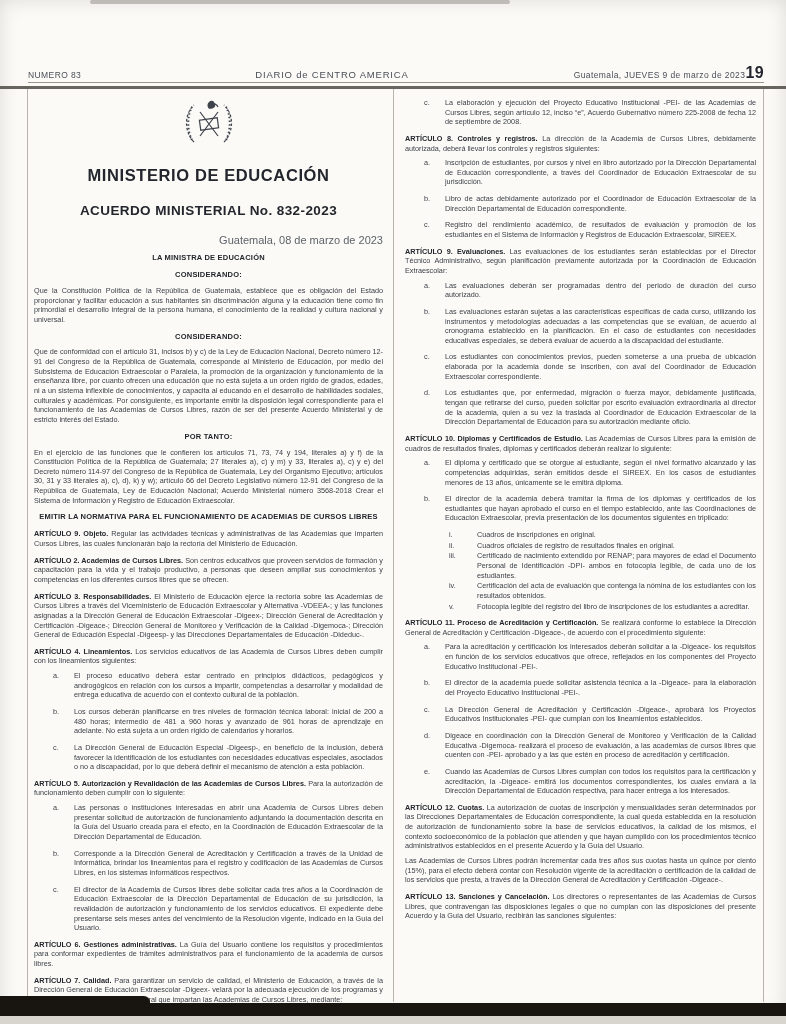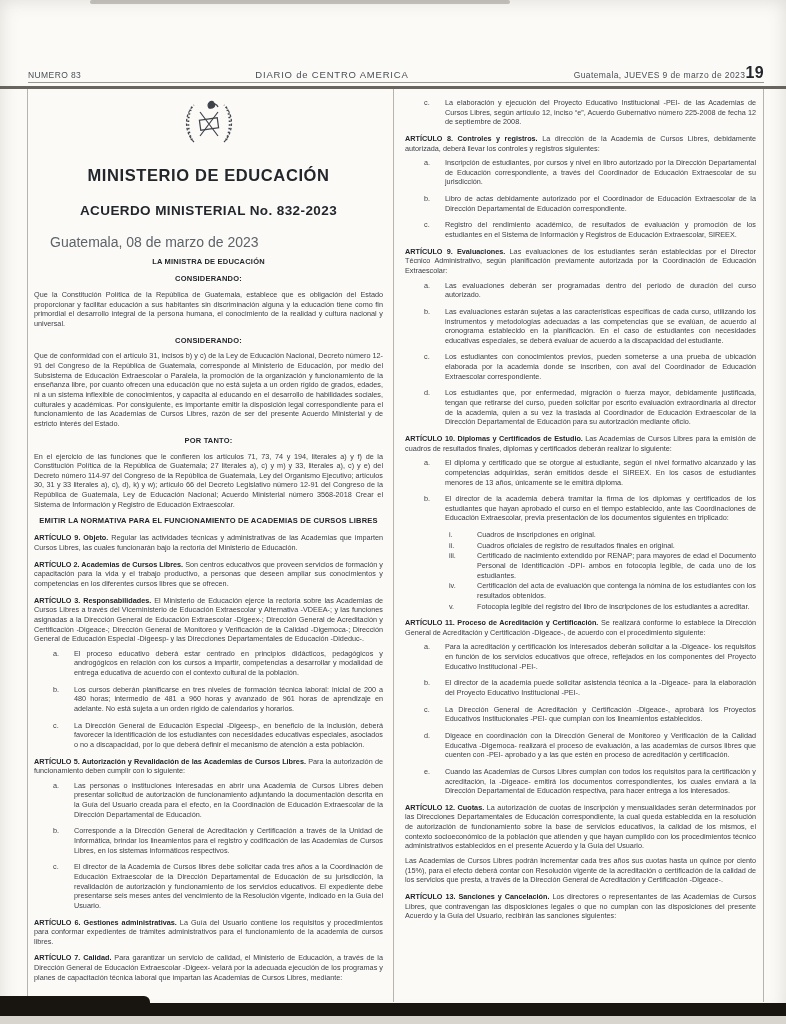--- a/index.html
+++ b/index.html
@@ -28,21 +28,21 @@
   .col{box-sizing:border-box;}
   .col.left{width:365px; padding:0 10px 0 6px;}
   .col.right{width:369px; padding:6px 6px 0 12px;}
   
   .emblem{width:100%; text-align:center; margin:4px 0 6px;}
   .ministry{font-size:16.5px; font-weight:bold; letter-spacing:.6px; text-align:center;
             color:#23262d; margin:10px 0 0;}
   .accord{font-size:13.5px; font-weight:bold; letter-spacing:.4px; text-align:center;
           color:#23262d; margin:18px 0 8px;}
   .placedate{font-size:9.5px; color:#5d6artifact36b;}
-  .placedate{font-size:14px; color:#5d636b; margin:16px 16px 2px; text-align:left;}
+  .placedate{font-size:11px; color:#5d636b; margin:16px 0 2px; text-align:right;}
   
   .blocks{font-size:7.25px; line-height:1.33; text-align:justify;}
   .blk{margin:0 0 5px;}
   .blk.heading{text-align:center; font-weight:bold; font-size:7.5px; color:#23262d;
                margin:7px 0 6px; letter-spacing:.2px;}
   .blk.para strong, .blk.article strong{color:#23262d;}
   .blk.article{margin-top:7px;}
   .blk.item{position:relative; padding-left:40px; margin:0 0 7px;}
   .blk.item .marker{position:absolute; left:19px;}
   .blk.subitem{position:relative; padding-left:72px; margin:0 0 1px;}
@@ -97,20 +97,21 @@
           <div class="blk heading">CONSIDERANDO:</div>
           <div class="blk para">Que la Constitución Política de la República de Guatemala, establece que es obligación del Estado proporcionar y facilitar educación a sus habitantes sin discriminación alguna y la educación tiene como fin primordial el desarrollo integral de la persona humana, el conocimiento de la realidad y cultura nacional y universal.</div>
           <div class="blk heading">CONSIDERANDO:</div>
           <div class="blk para">Que de conformidad con el artículo 31, incisos b) y c) de la Ley de Educación Nacional, Decreto número 12-91 del Congreso de la República de Guatemala, corresponde al Ministerio de Educación, por medio del Subsistema de Educación Extraescolar o Paralela, la promoción de la organización y funcionamiento de la enseñanza libre, por cuanto ofrecen una educación que no está sujeta a un orden rígido de grados, edades, ni a un sistema inflexible de conocimientos, y capacita al educando en el desarrollo de habilidades sociales, culturales y académicas. Por consiguiente, es importante emitir la disposición legal correspondiente para el funcionamiento de las Academias de Cursos Libres, razón de ser del presente Acuerdo Ministerial y de estricto interés del Estado.</div>
           <div class="blk heading">POR TANTO:</div>
           <div class="blk para">En el ejercicio de las funciones que le confieren los artículos 71, 73, 74 y 194, literales a) y f) de la Constitución Política de la República de Guatemala; 27 literales a), c) y m) y 33, literales a), c) y e) del Decreto número 114-97 del Congreso de la República de Guatemala, Ley del Organismo Ejecutivo; artículos 30, 31 y 33 literales a), c), d), k) y w); artículo 66 del Decreto Legislativo número 12-91 del Congreso de la República de Guatemala, Ley de Educación Nacional; Acuerdo Ministerial número 3568-2018 Crear el Sistema de Información y Registro de Educación Extraescolar.</div>
           <div class="blk heading">EMITIR LA NORMATIVA PARA EL FUNCIONAMIENTO DE ACADEMIAS DE CURSOS LIBRES</div>
           <div class="blk article"><strong>ARTÍCULO 9. Objeto. </strong>Regular las actividades técnicas y administrativas de las Academias que imparten Cursos Libres, las cuales funcionarán bajo la rectoría del Ministerio de Educación.</div>
           <div class="blk article"><strong>ARTÍCULO 2. Academias de Cursos Libres. </strong>Son centros educativos que proveen servicios de formación y capacitación para la vida y el trabajo productivo, a personas que deseen ampliar sus conocimientos y competencias en los diferentes cursos libres que se ofrecen.</div>
           <div class="blk article"><strong>ARTÍCULO 3. Responsabilidades. </strong>El Ministerio de Educación ejerce la rectoría sobre las Academias de Cursos Libres a través del Viceministerio de Educación Extraescolar y Alternativa -VDEEA-; y las funciones asignadas a la Dirección General de Educación Extraescolar -Digeex-; Dirección General de Acreditación y Certificación -Digeace-; Dirección General de Monitoreo y Verificación de la Calidad -Digemoca-; Dirección General de Educación Especial -Digeesp- y las Direcciones Departamentales de Educación -Dideduc-.</div>
+          <div class="blk article"><strong>ARTÍCULO 4. Lineamientos. </strong>Los servicios educativos de las Academia de Cursos Libres deben cumplir con los lineamientos siguientes:</div>
           <div class="blk item"><span class="marker">a.</span>El proceso educativo deberá estar centrado en principios didácticos, pedagógicos y androgógicos en relación con los cursos a impartir, competencias a desarrollar y modalidad de entrega educativa de acuerdo con el contexto cultural de la población.</div>
           <div class="blk item"><span class="marker">b.</span>Los cursos deberán planificarse en tres niveles de formación técnica laboral: inicial de 200 a 480 horas; intermedio de 481 a 960 horas y avanzado de 961 horas de aprendizaje en adelante. No está sujeta a un orden rígido de calendarios y horarios.</div>
           <div class="blk item"><span class="marker">c.</span>La Dirección General de Educación Especial -Digeesp-, en beneficio de la inclusión, deberá favorecer la identificación de los estudiantes con necesidades educativas especiales, asociados o no a discapacidad, por lo que deberá definir el mecanismo de atención a esta población.</div>
           <div class="blk article"><strong>ARTÍCULO 5. Autorización y Revalidación de las Academias de Cursos Libres. </strong>Para la autorización de funcionamiento deben cumplir con lo siguiente:</div>
           <div class="blk item"><span class="marker">a.</span>Las personas o instituciones interesadas en abrir una Academia de Cursos Libres deben presentar solicitud de autorización de funcionamiento adjuntando la documentación descrita en la Guía del Usuario creada para el efecto, en la Coordinación de Educación Extraescolar de la Dirección Departamental de Educación.</div>
           <div class="blk item"><span class="marker">b.</span>Corresponde a la Dirección General de Acreditación y Certificación a través de la Unidad de Informática, brindar los lineamientos para el registro y codificación de las Academias de Cursos Libres, en los sistemas informáticos respectivos.</div>
           <div class="blk item"><span class="marker">c.</span>El director de la Academia de Cursos libres debe solicitar cada tres años a la Coordinación de Educación Extraescolar de la Dirección Departamental de Educación de su jurisdicción, la revalidación de autorización y funcionamiento de los servicios educativos. El expediente debe presentarse seis meses antes del vencimiento de la Resolución vigente, indicado en la Guía del Usuario.</div>
           <div class="blk article"><strong>ARTÍCULO 6. Gestiones administrativas. </strong>La Guía del Usuario contiene los requisitos y procedimientos para conformar expedientes de trámites administrativos para el funcionamiento de la academia de cursos libres.</div>
           <div class="blk article"><strong>ARTÍCULO 7. Calidad. </strong>Para garantizar un servicio de calidad, el Ministerio de Educación, a través de la Dirección General de Educación Extraescolar -Digeex- velará por la adecuada ejecución de los programas y planes de capacitación técnica laboral que impartan las Academias de Cursos Libres, mediante:</div>
         </div>

